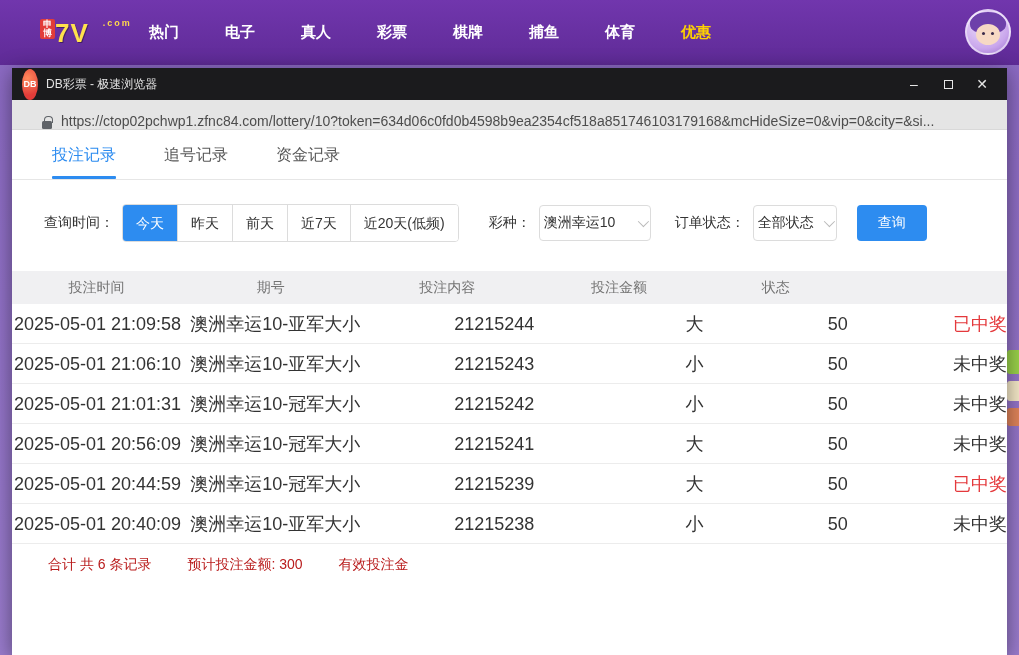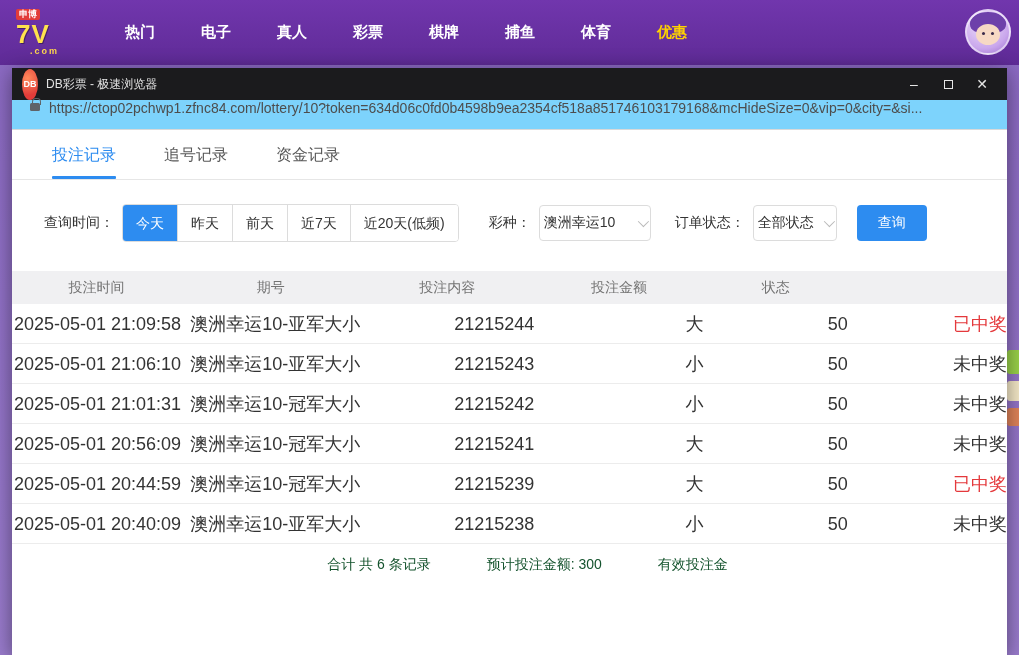--- a/index.html
+++ b/index.html
@@ -4,21 +4,21 @@
 <style>
   * { margin:0; padding:0; box-sizing:border-box; }
   html,body { width:1019px; height:655px; overflow:hidden; }
   body { font-family:"Liberation Sans","DejaVu Sans",sans-serif; position:relative;
          background:linear-gradient(180deg,#8a68c2 0%,#9a7ccd 100%); }
 
   
   .topnav { position:absolute; top:0; left:0; width:1019px; height:65px;
             background:linear-gradient(180deg,#7136ad 0%,#5f2b97 100%);
             display:flex; align-items:center; z-index:5; }
-  .logo { margin-left:16px; width:64px; display:flex; flex-direction:column; line-height:1; cursor:pointer; }
+  .logo { margin-left:40px; width:64px; display:flex; flex-direction:row; line-height:1; cursor:pointer; }
   .logo-top { font-size:9px; font-weight:bold; color:#fff; background:#e23c39; border-radius:2px;
               padding:1px 3px; align-self:flex-start; }
   .logo-main { font-size:26px; font-weight:900; color:#ffe24d; letter-spacing:1px; margin-top:1px;
                text-shadow:1px 1px 0 rgba(0,0,0,.35); }
   .logo-com { font-size:9px; font-weight:bold; color:#ffd84d; letter-spacing:2px; margin-left:14px; }
   .menu { display:flex; margin-left:22px; }
   .menu-item { color:#ffffff; font-size:15px; font-weight:bold; padding:10px 16px; margin:0 7px;
                cursor:pointer; text-decoration:none; white-space:nowrap; }
   .menu-item.highlight { color:#ffd200; }
   .avatar { position:absolute; right:8px; top:9px; width:46px; height:46px; border-radius:50%;
@@ -46,22 +46,22 @@
   .app-icon { width:16px; height:31px; border-radius:50%;
               background:radial-gradient(circle at 35% 30%,#ff8a5c,#e23c39 70%);
               color:#fff; font-size:9px; font-weight:bold; display:flex; align-items:center;
               justify-content:center; margin-right:8px; }
   .win-title { color:#e3e3e3; font-size:12px; flex:1; }
   .win-controls { display:flex; align-items:center; }
   .wc { width:34px; height:28px; display:flex; align-items:center; justify-content:center;
         color:#e6e6e6; font-size:14px; cursor:pointer; }
   .maxbox { width:9px; height:9px; border:1.5px solid #e6e6e6; display:inline-block; }
 
-  .addressbar { height:30px; background:#7dd3fc; border-bottom:1px solid #d9d9d9; display:flex;
-                align-items:flex-start; padding:0 16px; flex:0 0 30px; }
+  .addressbar { height:30px; background:#e5e5e5; border-bottom:1px solid #d9d9d9; display:flex;
+                align-items:flex-end; padding:0 28px; flex:0 0 30px; }
   .lock { position:relative; width:10px; height:8px; background:#5f6368; border-radius:1.5px;
           margin:3px 9px 0 2px; flex:0 0 10px; }
   .lock::before { content:""; position:absolute; top:-5px; left:1.5px; width:7px; height:6px;
                   border:1.5px solid #5f6368; border-bottom:none; border-radius:4px 4px 0 0; }
   .url { font-size:14px; color:#4d4d4d; white-space:nowrap; overflow:hidden; cursor:text; }
 
   .content { flex:1; background:#fff; overflow:hidden; }
 
   
   .tabs { display:flex; padding:15px 0 0 40px; border-bottom:1px solid #e6e6e6; }
@@ -92,22 +92,22 @@
 
   
   .table { margin-top:29px; }
   .tgrid { display:grid; grid-template-columns:17% 18% 17.5% 17% 14.5% 16%; }
   .thead { background:#f0f0f2; height:33px; line-height:33px; }
   .thead .hc { font-size:14px; color:#737373; text-align:center; white-space:nowrap; }
   .trow { height:40px; line-height:40px; border-bottom:1px solid #ececec; }
   .trow .cell { font-size:18px; color:#333; text-align:right; white-space:nowrap; overflow:hidden; }
   .cell.status.won { color:#e4393c; }
 
-  .summary { height:42px; display:flex; align-items:center; justify-content:center;
-             font-size:14px; color:#14532d; overflow:hidden;gap:20px; }
+  .summary { height:42px; display:flex; align-items:center; justify-content:flex-start;
+             font-size:14px; color:#b91c1c; overflow:hidden; }
   .summary span { white-space:nowrap; margin-left:36px; }
 </style>
 </head>
 <body>
 
 <div class="topnav">
   <div class="logo">
     <span class="logo-top">申博</span>
     <span class="logo-main">7V</span>
     <span class="logo-com">.com</span>

